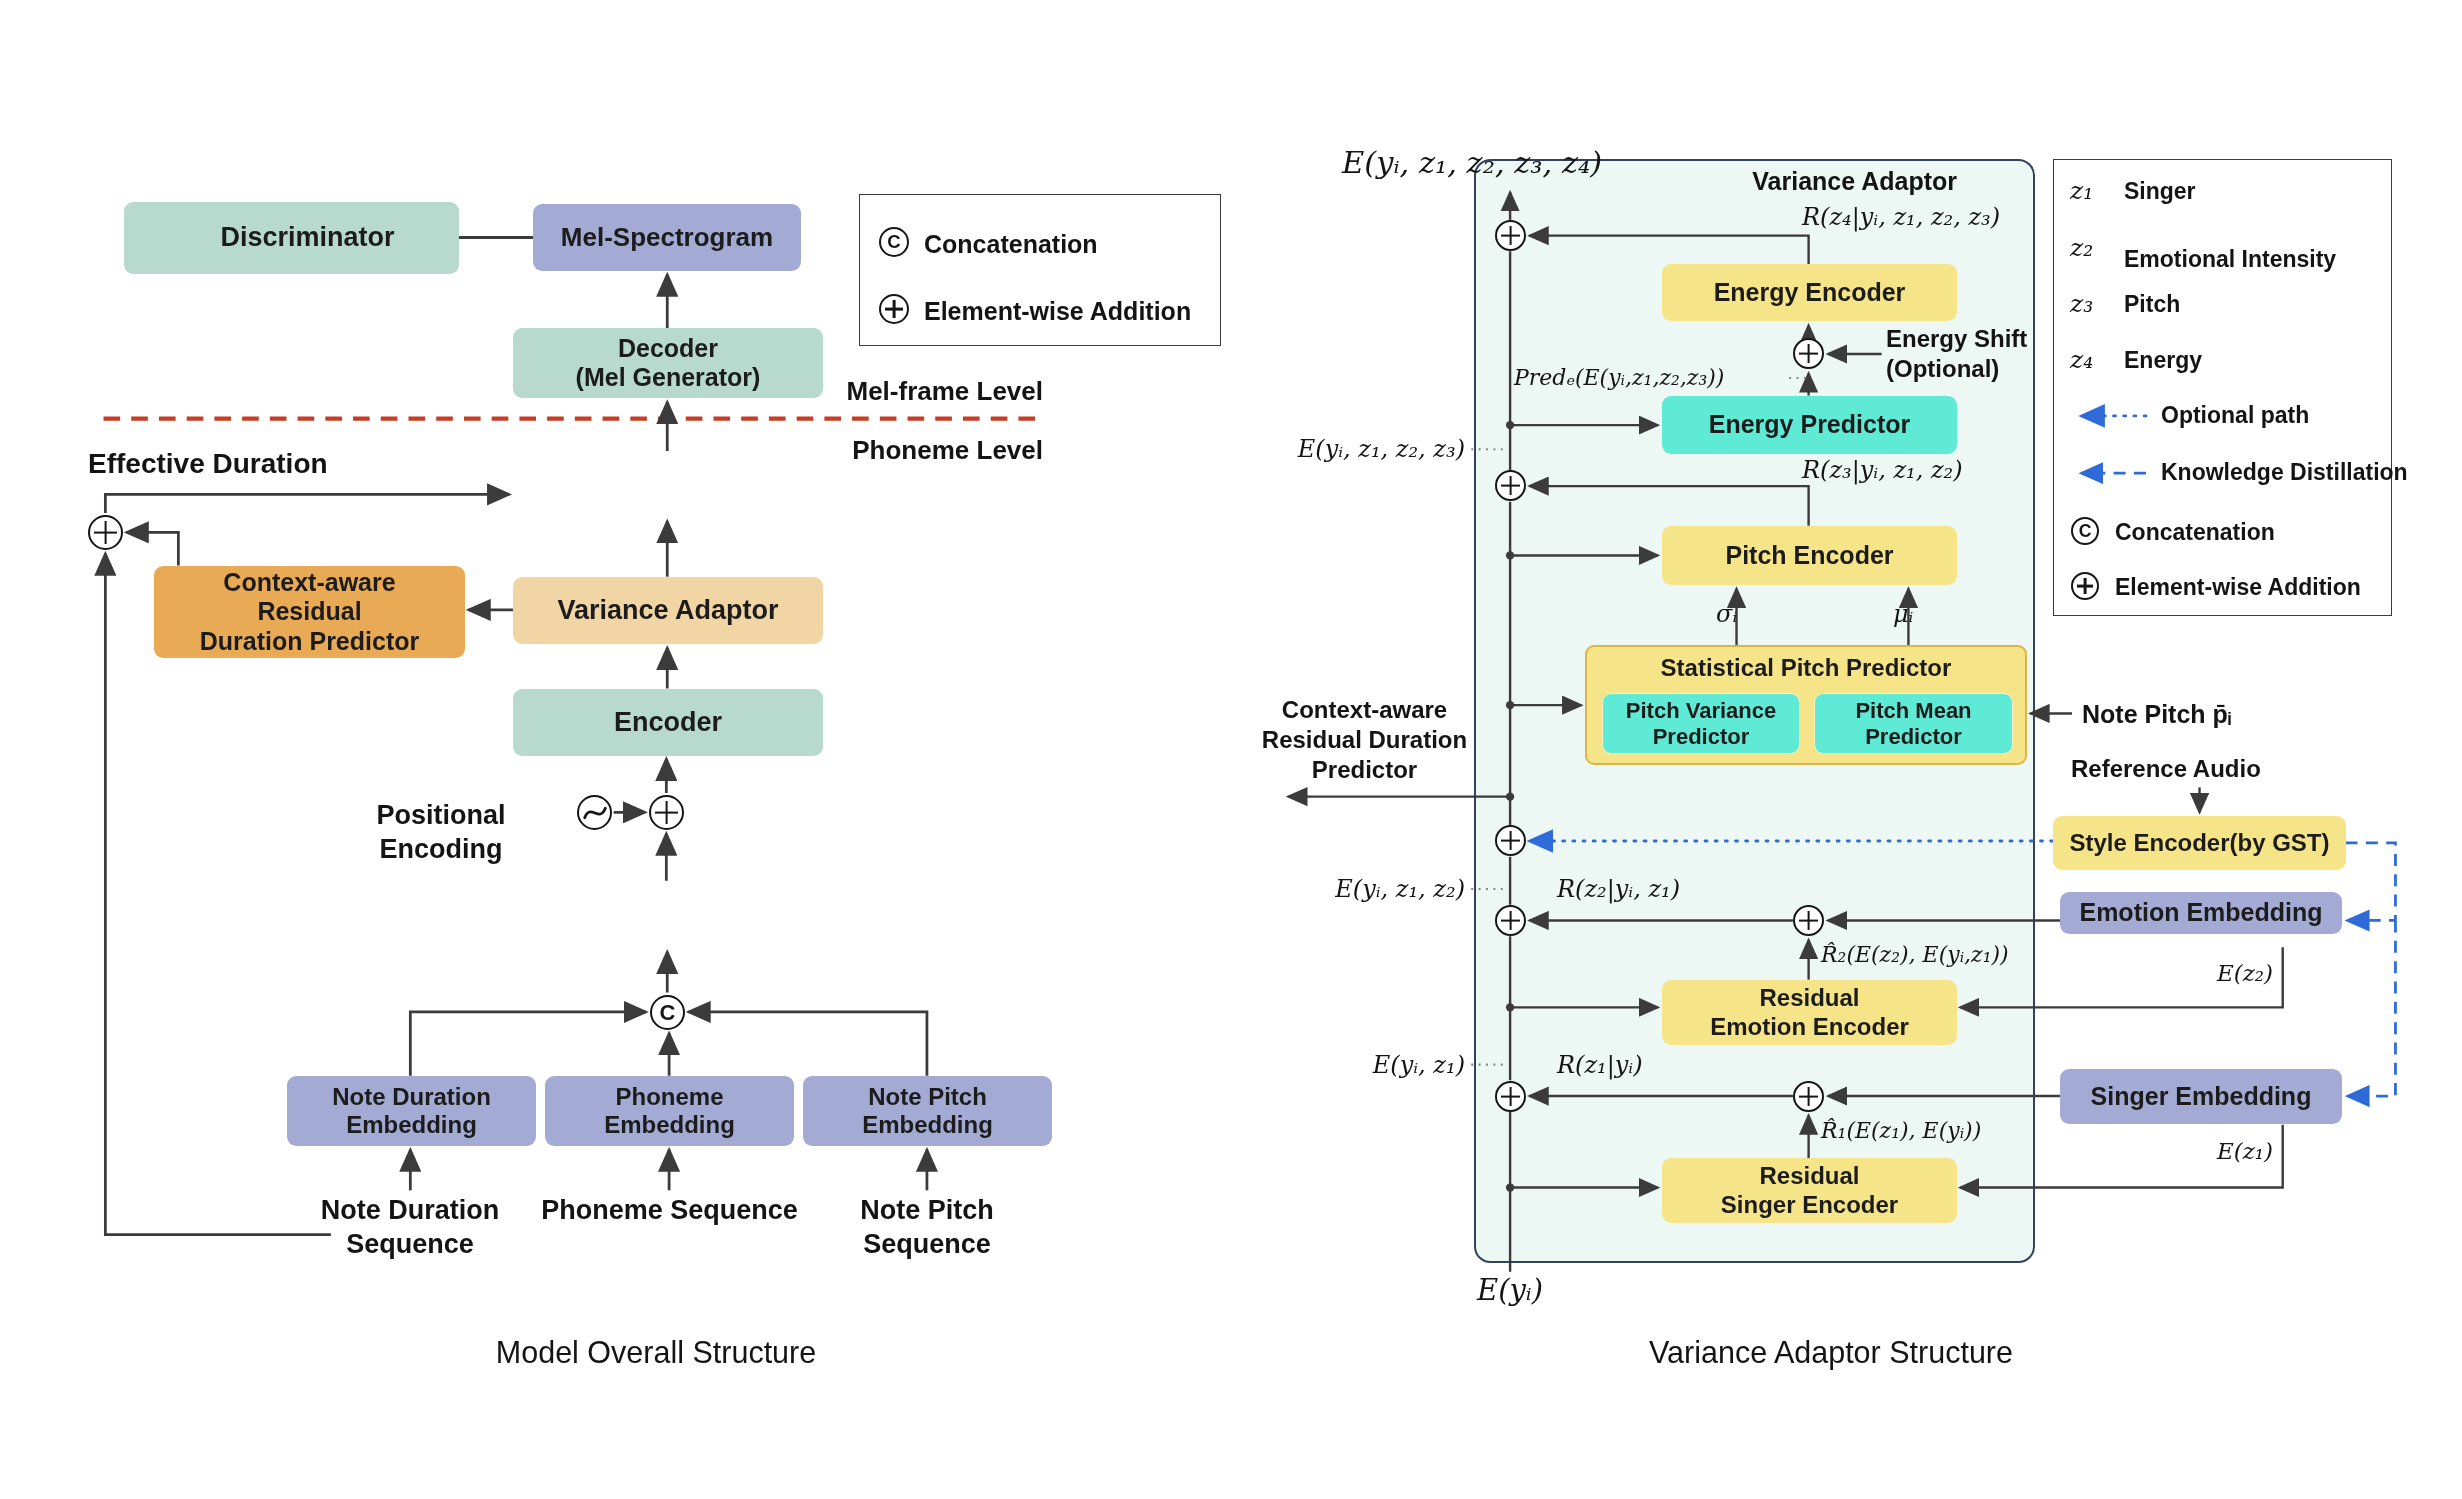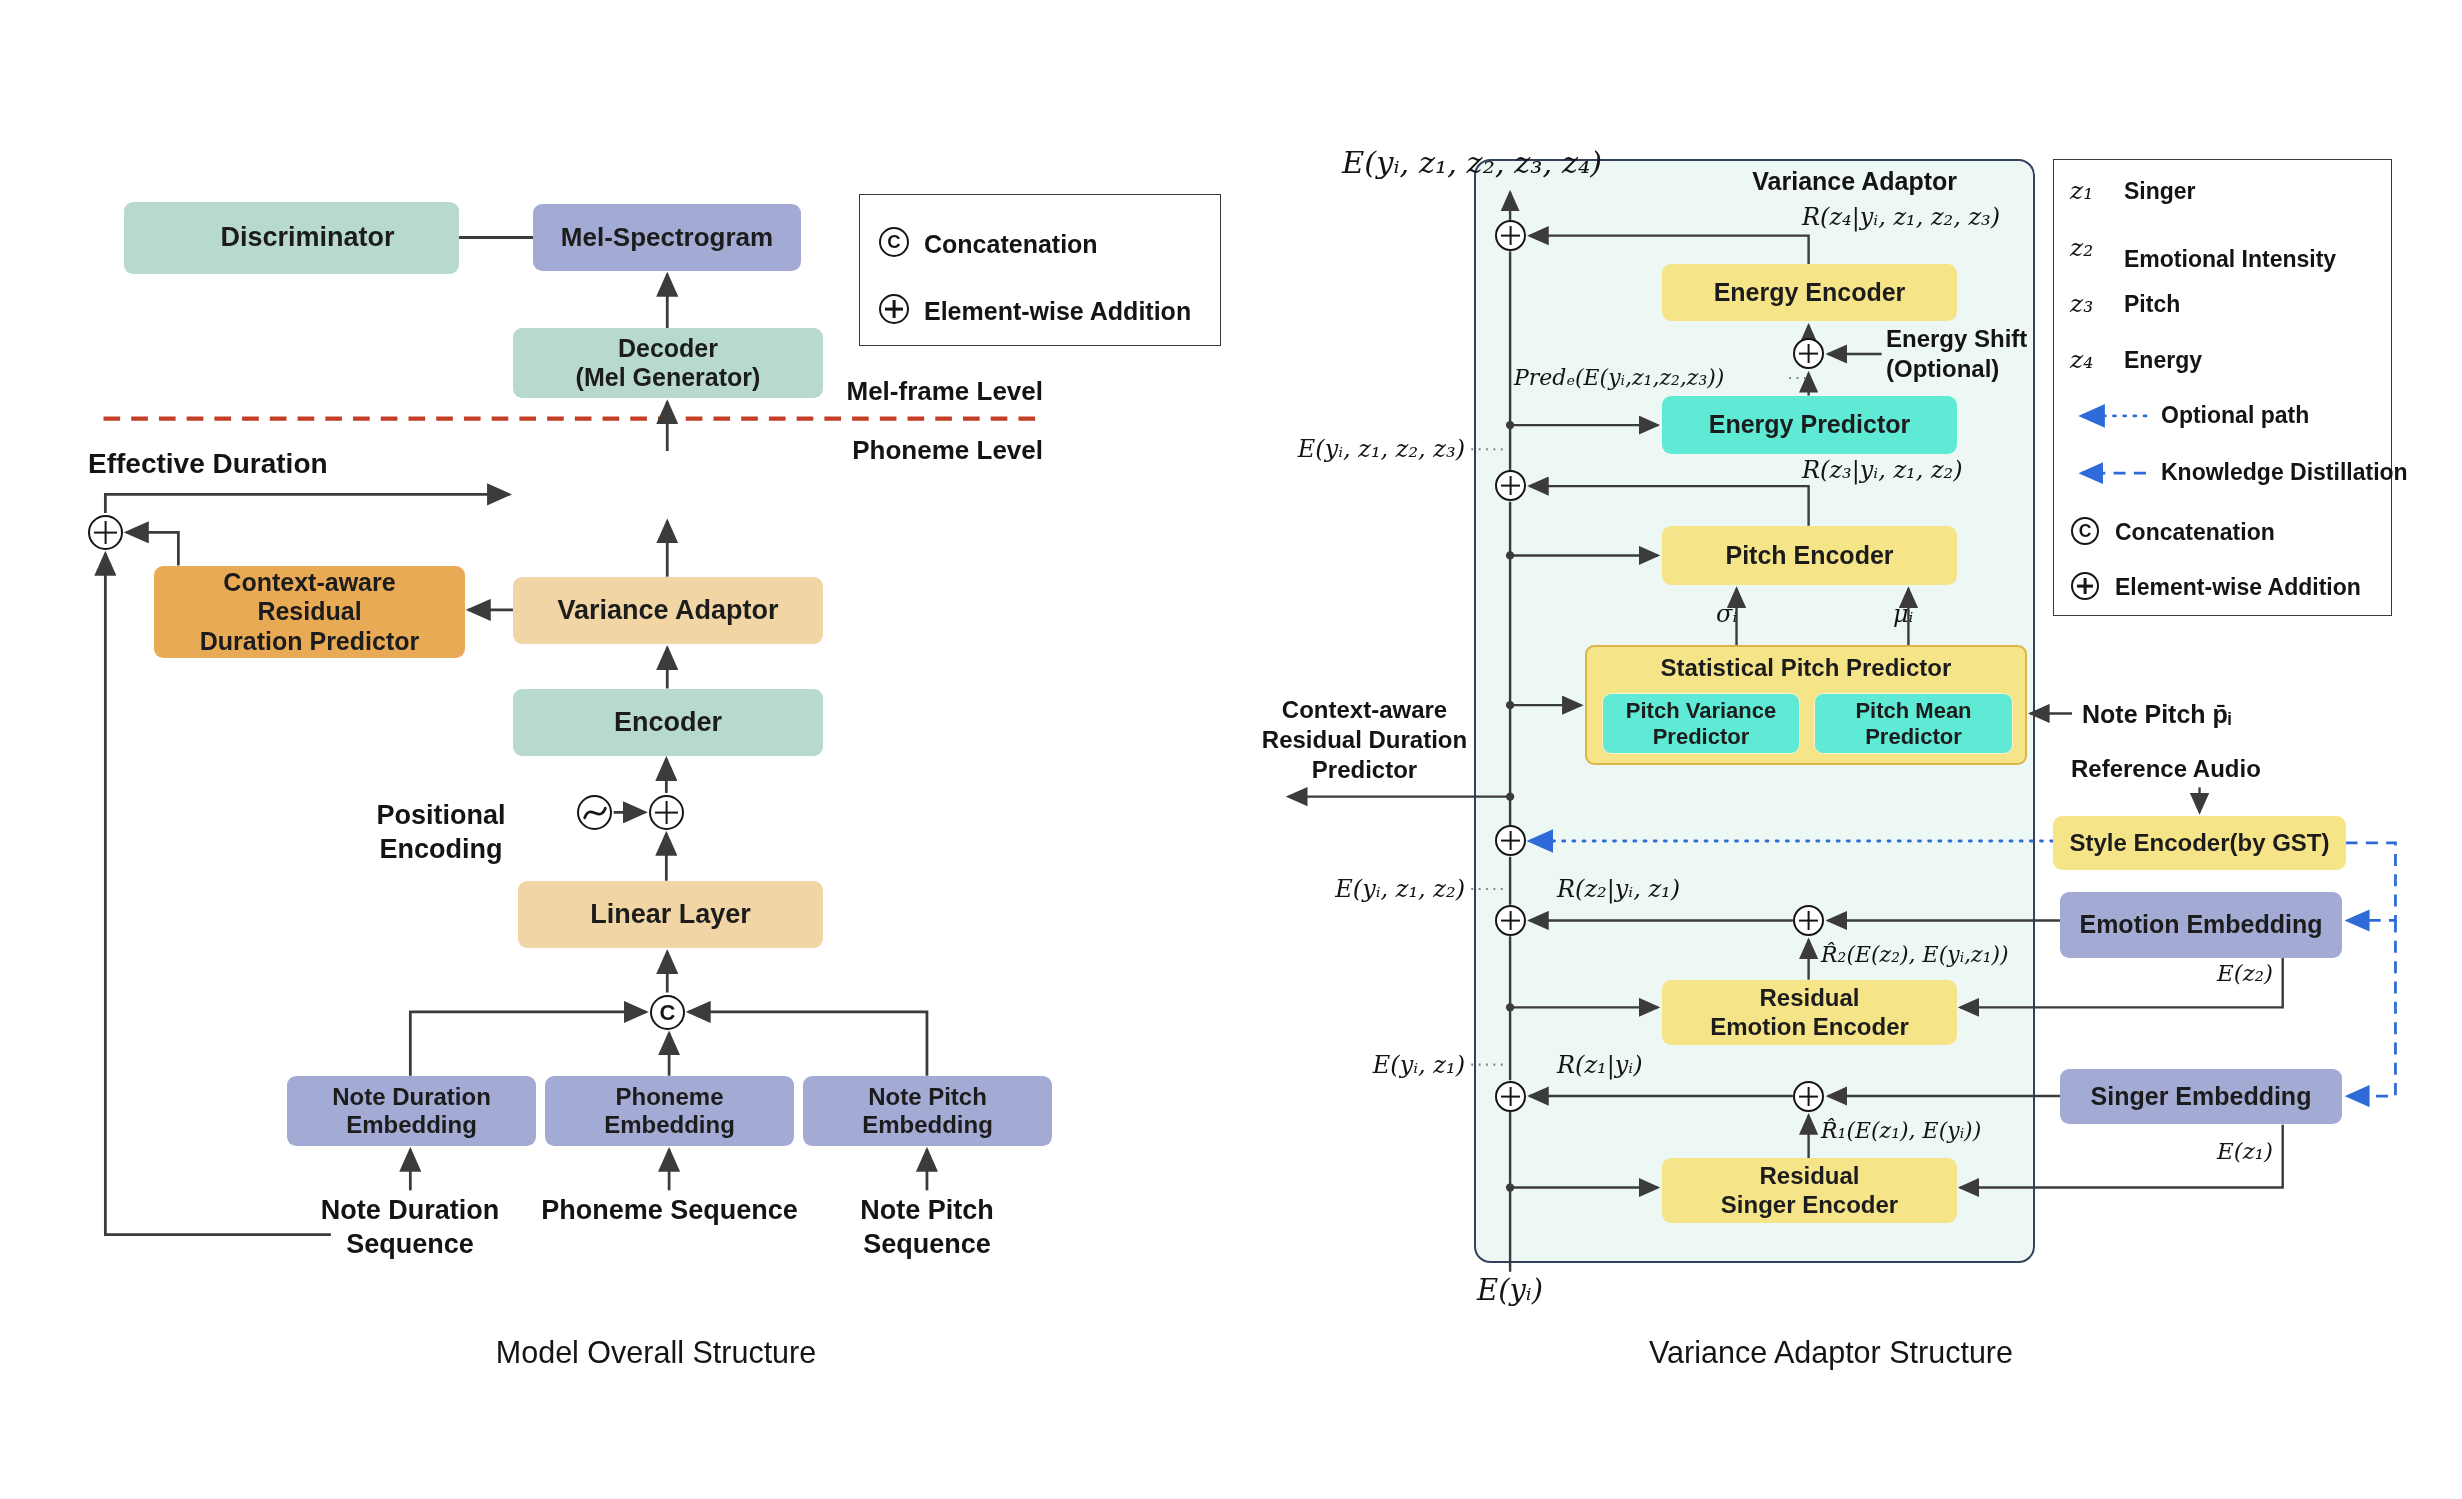--- a/index.html
+++ b/index.html
@@ -137,23 +137,20 @@
     <span>Context-aware
 Residual
 Duration Predictor</span>
     </div>
   <div class="box tan" style="left:513px;top:577px;width:310px;height:67px;font-size:27px;">
     <span>Variance Adaptor</span>
     </div>
   <div class="box teal" style="left:513px;top:689px;width:310px;height:67px;font-size:27px;">
     <span>Encoder</span>
     </div>
-  <div class="box tan" style="left:518px;top:881px;width:305px;height:67px;font-size:27px;">
-    <span>Linear Layer</span>
-    </div>
   <div class="box purple" style="left:287px;top:1076px;width:249px;height:70px;font-size:24px;">
     <span>Note Duration
 Embedding</span>
     </div>
   <div class="box purple" style="left:545px;top:1076px;width:249px;height:70px;font-size:24px;">
     <span>Phoneme
 Embedding</span>
     </div>
   <div class="box purple" style="left:803px;top:1076px;width:249px;height:70px;font-size:24px;">
     <span>Note Pitch
@@ -210,21 +207,21 @@
     <span>Pitch Variance
 Predictor</span>
     </div>
   <div class="box orange2 inner-box" style="left:1814px;top:693px;width:197px;height:59px;font-size:22px;">
     <span>Pitch Mean
 Predictor</span>
     </div>
   <div class="box yellow" style="left:2053px;top:816px;width:293px;height:54px;font-size:24px;">
     <span>Style Encoder(by GST)</span>
     </div>
-  <div class="box purple" style="left:2060px;top:892px;width:282px;height:66px;font-size:25px;">
+  <div class="box purple" style="left:2060px;top:892px;width:282px;height:42px;font-size:25px;">
     <span>Emotion Embedding</span>
     </div>
   <div class="box purple" style="left:2060px;top:1069px;width:282px;height:55px;font-size:25px;">
     <span>Singer Embedding</span>
     </div>
   <div class="box yellow" style="left:1662px;top:980px;width:295px;height:65px;font-size:24px;">
     <span>Residual
 Emotion Encoder</span>
     </div>
   <div class="box yellow" style="left:1662px;top:1158px;width:295px;height:65px;font-size:24px;">

